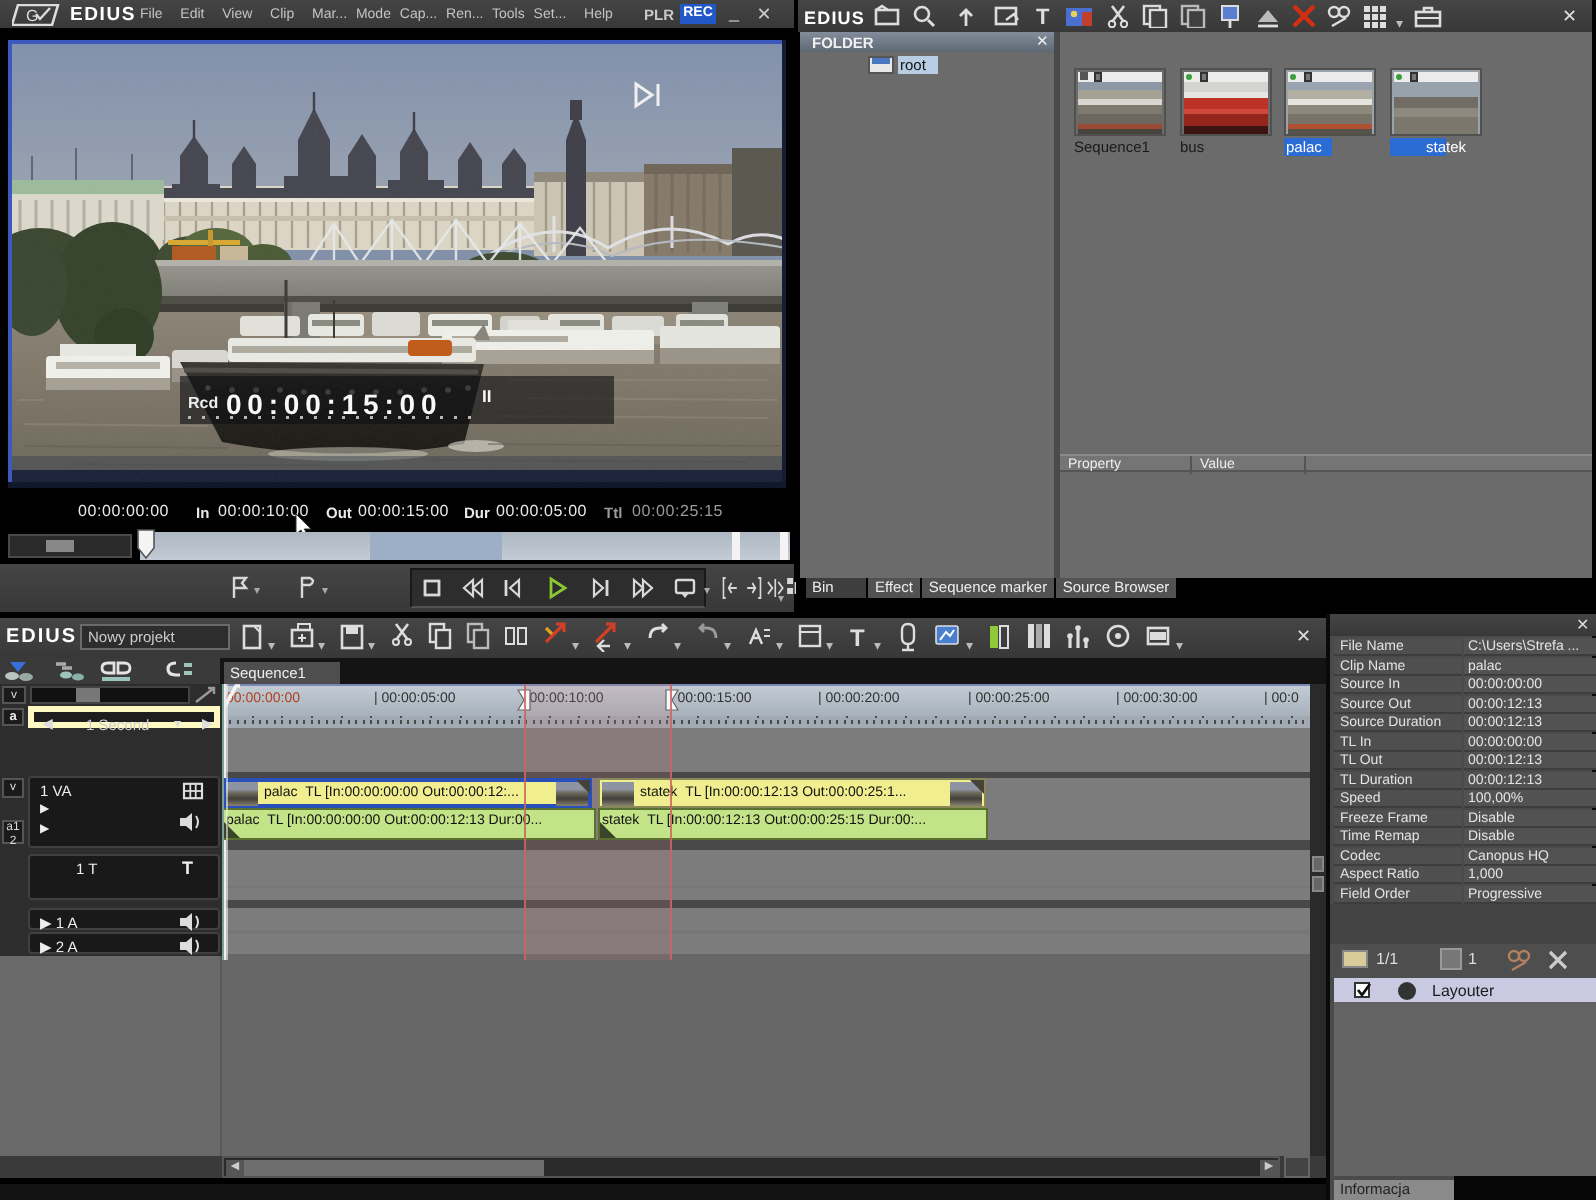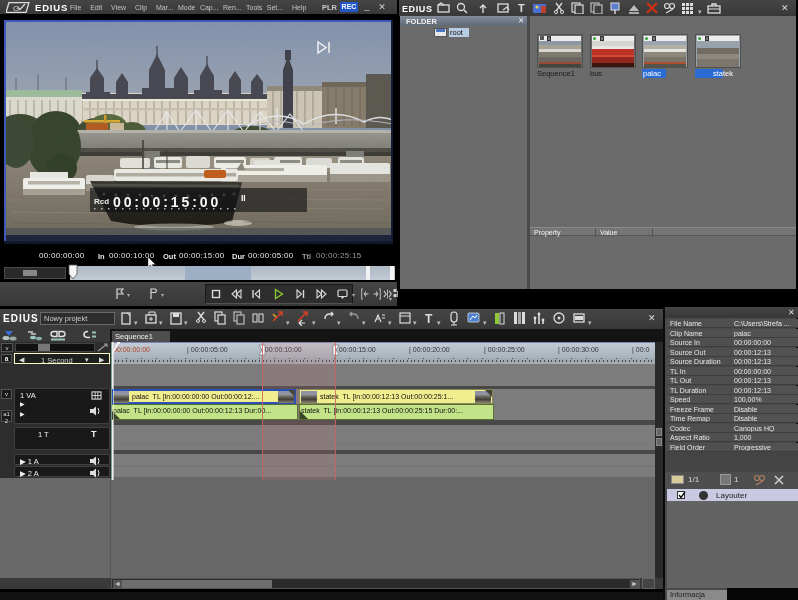--- a/index.html
+++ b/index.html
@@ -522,20 +522,26 @@
         </div>
 
     <div class="abs" style="left:0;top:211px;width:266px;height:9px;background:#757575;border-top:1px solid #8a8a8a;border-bottom:1px solid #555;">
       <span class="abs" style="left:4px;top:0.5px;font-size:7px;color:#f0f0f0;">Property</span>
       <span class="abs" style="left:70px;top:0.5px;font-size:7px;color:#f0f0f0;">Value</span>
       <span class="abs" style="left:65px;top:0;width:1px;height:9px;background:#555;"></span>
       <span class="abs" style="left:122px;top:0;width:1px;height:9px;background:#555;"></span>
     </div>
   </div>
 
+  <div class="abs" style="left:2px;top:289px;width:396px;height:10px;background:#000;">
+    <span class="abs" style="left:3px;top:0;width:30px;height:10px;background:#3e3e3e;color:#eee;font-size:7.5px;padding:0 0 0 3px;line-height:10px;">Bin</span>
+    <span class="abs" style="left:34px;top:0;width:26px;height:10px;background:#525252;color:#eee;font-size:7.5px;text-align:center;line-height:10px;">Effect</span>
+    <span class="abs" style="left:61px;top:0;width:66px;height:10px;background:#525252;color:#eee;font-size:7.5px;text-align:center;line-height:10px;">Sequence marker</span>
+    <span class="abs" style="left:128px;top:0;width:60px;height:10px;background:#525252;color:#eee;font-size:7.5px;text-align:center;line-height:10px;">Source Browser</span>
+  </div>
 </div>
 
 <div class="abs" id="tl" style="left:0;top:309px;width:663px;height:283px;background:#3a3a3a;">
   <div class="abs tb" style="left:0;top:0;width:663px;height:20px;"></div>
   <div class="abs" style="left:3px;top:4px;font-size:10px;font-weight:bold;color:#fff;letter-spacing:1px;">EDIUS</div>
   <div class="abs" style="left:40px;top:3px;width:75px;height:13px;background:#2d2d2d;border:1px solid #6a6a6a;color:#ccc;font-size:7.5px;line-height:12px;padding-left:3px;">Nowy projekt</div>
   <div class="abs" id="tltools" style="left:120px;top:2px;width:500px;height:16px;">
         <svg class="abs" style="left:0px;top:0" width="12" height="15" viewBox="0 0 12 15">
           <rect x="2" y="2" width="8" height="11" fill="none" stroke="#ddd" stroke-width="1.3"></rect>
           <path d="M7 2 L10 5" stroke="#ddd"></path>
@@ -655,21 +661,21 @@
   <div class="abs" style="left:112px;top:22px;width:58px;height:11px;background:#4e4e4e;color:#eee;font-size:7.5px;line-height:11px;padding-left:3px;">Sequence1</div>
 
   <div class="abs" id="trackhead" style="left:0;top:33px;width:111px;height:136px;background:#2d2d2d;">
         <div class="abs" style="left:1px;top:1px;width:12px;height:9px;background:#1a1a1a;border:1px solid #555;color:#ddd;font-size:6px;text-align:center;line-height:8px;">v</div>
         <div class="abs" style="left:15px;top:1px;width:80px;height:9px;background:#111;border:1px solid #444;"></div>
         <div class="abs" style="left:38px;top:2px;width:12px;height:7px;background:#777;"></div>
         <svg class="abs" style="left:97px;top:1px" width="12" height="10" viewBox="0 0 12 10">
           <path d="M1 8 L10 1 M7 1 L10 1 L10 4" stroke="#999" stroke-width="1.2" fill="none"></path>
         </svg>
         <div class="abs" style="left:1px;top:12px;width:11px;height:9px;background:#1a1a1a;border:1px solid #555;color:#eee;font-size:6.5px;text-align:center;line-height:8px;font-weight:bold;">a</div>
-        <div class="abs" style="left:14px;top:11px;width:96px;height:11px;background:#1e1e1e;border:1px solid #fef9c3;color:#ddd;">
+        <div class="abs" style="left:14px;top:11px;width:96px;height:11px;background:#1e1e1e;border:3px solid #fef9c3;color:#ddd;">
           <span class="abs" style="left:4px;top:1.5px;font-size:7px;">◀</span>
           <span class="abs" style="left:26px;top:1.5px;font-size:7.5px;color:#ccc;">1 Second</span>
           <span class="abs" style="left:70px;top:1.5px;font-size:7px;">▾</span>
           <span class="abs" style="left:84px;top:1.5px;font-size:7px;">▶</span>
         </div>
         <div class="abs" style="left:14px;top:46px;width:96px;height:36px;background:#191919;border:1px solid #404040;border-radius:2px;color:#eee;text-align:right;">
           <span class="abs" style="left:5px;top:2px;font-size:7.5px;">1 VA</span>
           <svg class="abs" style="left:76px;top:2px" width="11" height="9" viewBox="0 0 12 10">
             <rect x="1" y="1" width="10" height="8" fill="none" stroke="#ddd" stroke-width="1.2"></rect>
             <line x1="4.5" y1="1" x2="4.5" y2="9" stroke="#ddd"></line>

